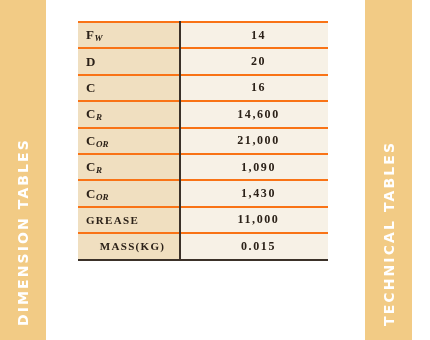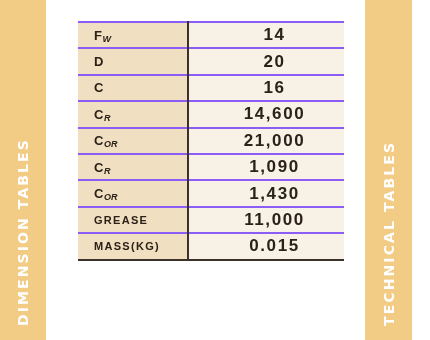--- a/index.html
+++ b/index.html
@@ -47,48 +47,48 @@
   #spec-table {
     position: absolute;
     left: 78px;
     top: 21px;
     width: 234px;
     border-collapse: collapse;
     table-layout: fixed;
   }
   #spec-table tr { height: 26.4px; }
   #spec-table td {
-    border-top: 2px solid #8b5cf6;
+    border-top: 2px solid #f97316;
     border-bottom: 0;
-    padding: 0 0 0 16px;
+    padding: 0 0 0 8px;
     vertical-align: middle;
-    font-family: Liberation Sans, sans-serif;
+    font-family: Liberation Serif, serif;
     color: #2b2118;
   }
   #spec-table tr:last-child td { border-bottom: 2px solid #3b3129; }
 
   td.label-cell {
     width: 93px;
     background: #f0dfc0;
     border-right: 2px solid #3b3129;
     padding-left: 11px;
     font-size: 11px;
     font-weight: 700;
     letter-spacing: 1.3px;
     text-transform: uppercase;
     font-variant: small-caps;
     white-space: nowrap;
   }
-  td.label-cell.center { padding-left: 0; }
+  td.label-cell.center { text-align: center; padding-left: 0; }
 
   td.value-cell {
     width: 139px;
     background: #f7f1e6;
     text-align: center;
-    font-size: 17px;
+    font-size: 12px;
     font-weight: 700;
     letter-spacing: 1.6px;
     white-space: nowrap;
   }
 
   .sym-main {
     font-size: 13px;
     font-weight: 700;
     letter-spacing: 0.5px;
   }

